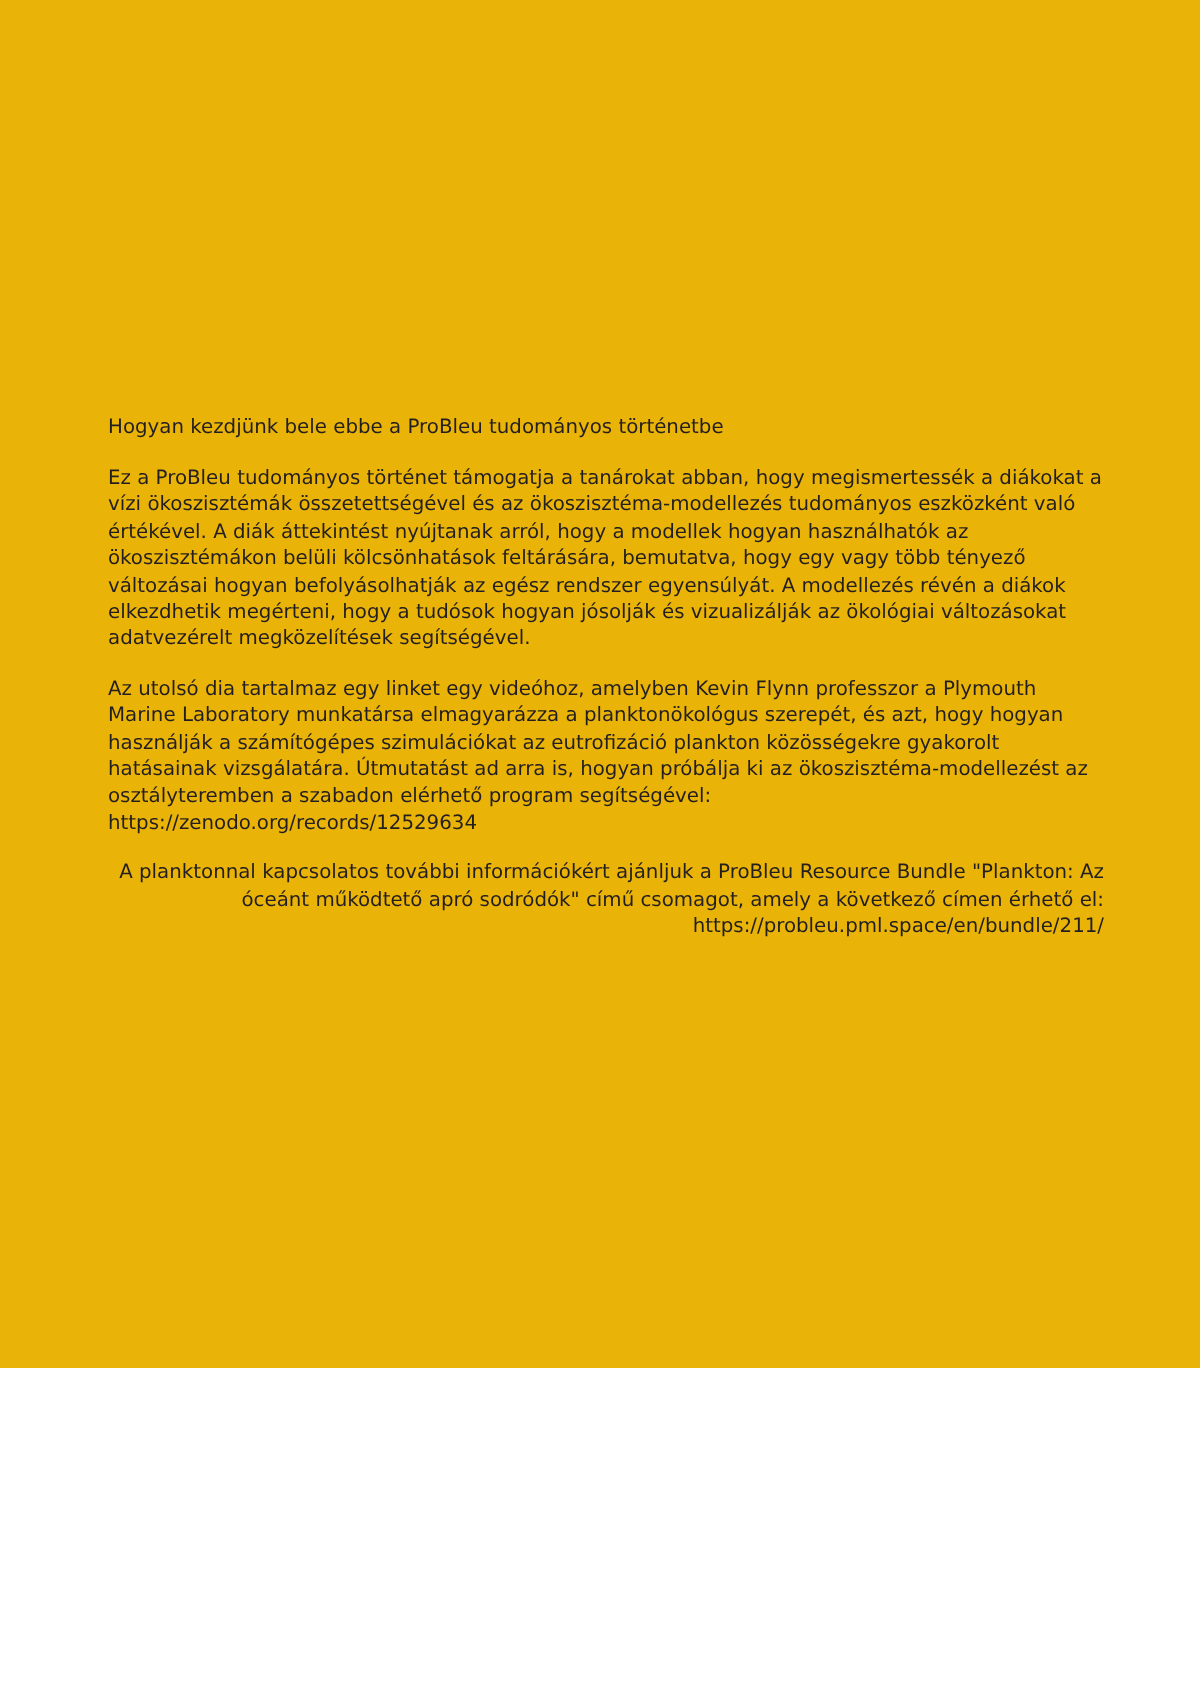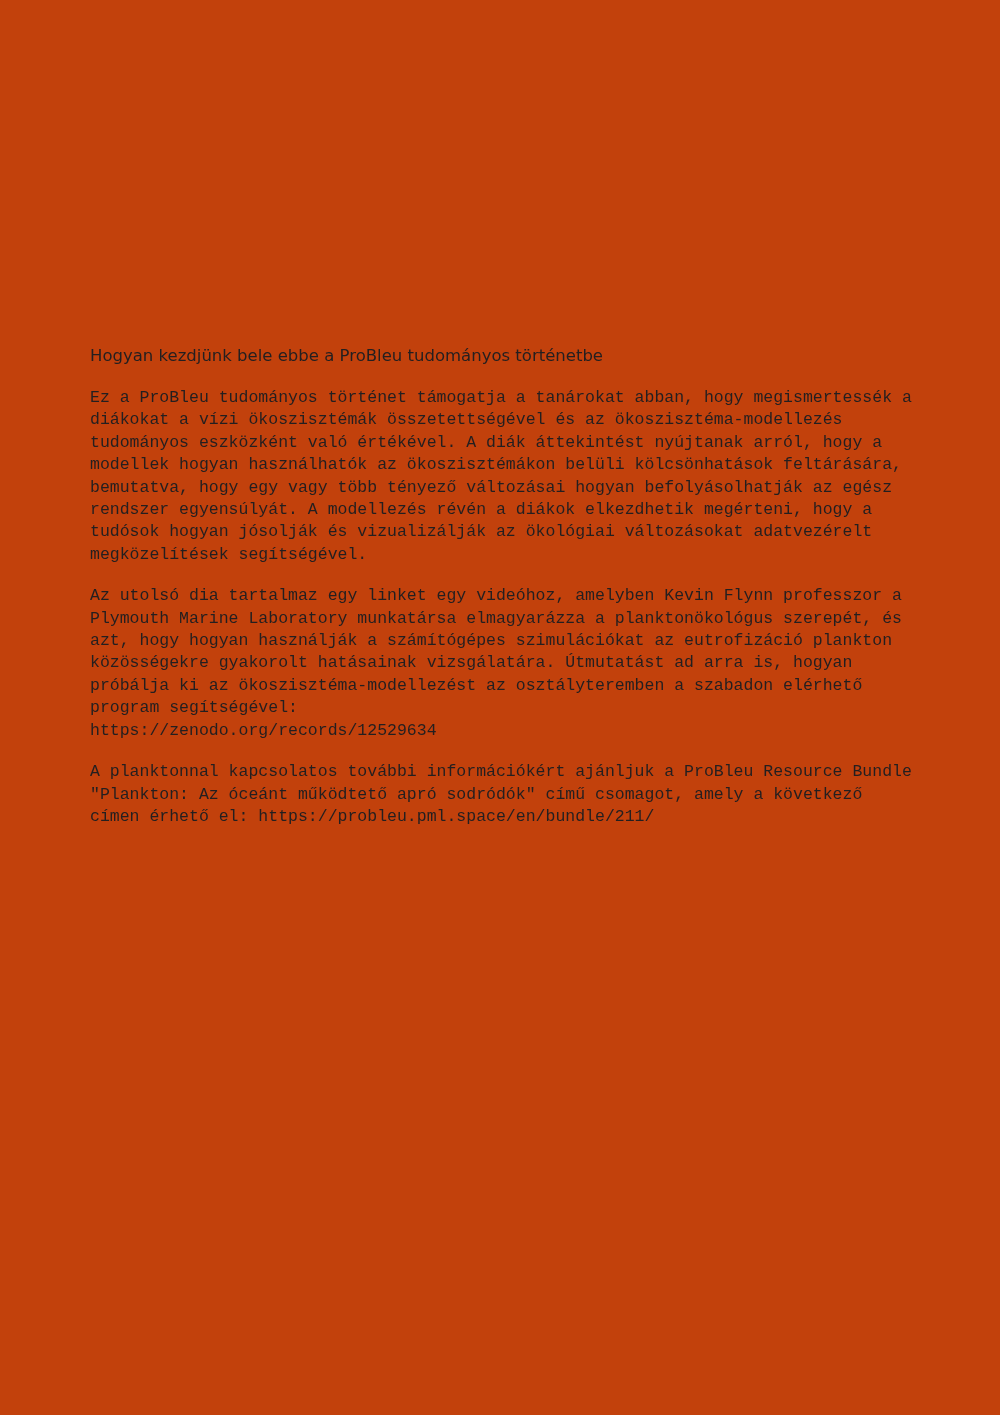--- a/index.html
+++ b/index.html
@@ -11,22 +11,22 @@
 
   body {
     font-family: "DejaVu Sans", "Liberation Sans", sans-serif;
     color: #231f20;
     -webkit-font-smoothing: antialiased;
   }
 
   .page {
     position: relative;
     width: 1000px;
-    height: 1415px;
-    background: #c2410c;
+    height: 1140px;
+    background: #eab308;
     overflow: hidden;
     box-sizing: border-box;
   }
 
   .content {
     position: absolute;
     left: 90px;
     top: 345px;
     width: 830px;
   }
@@ -38,25 +38,25 @@
     font-weight: 400;
     color: #231f20;
   }
 
   .para {
     font-size: 16.5px;
     line-height: 22.4px;
     margin: 0 0 19px 0;
     color: #231f20;
     white-space: pre-line;
-    font-family: Liberation Mono, monospace;
   }
 
   .para:last-child {
     margin-bottom: 0;
+    text-align: right;
   }
 </style>
 </head>
 <body>
 
 <div class="page">
   <div class="content">
 
     <p class="doc-title">Hogyan kezdjünk bele ebbe a ProBleu tudományos történetbe</p>
 

